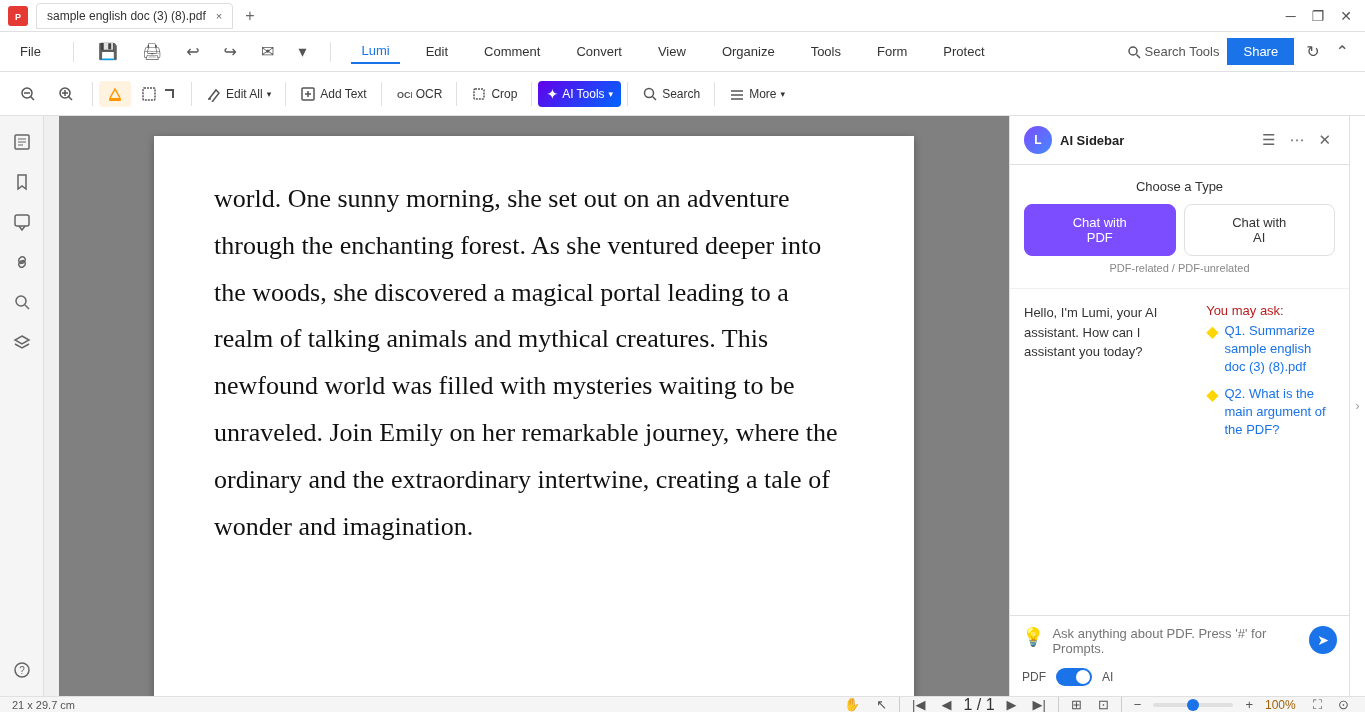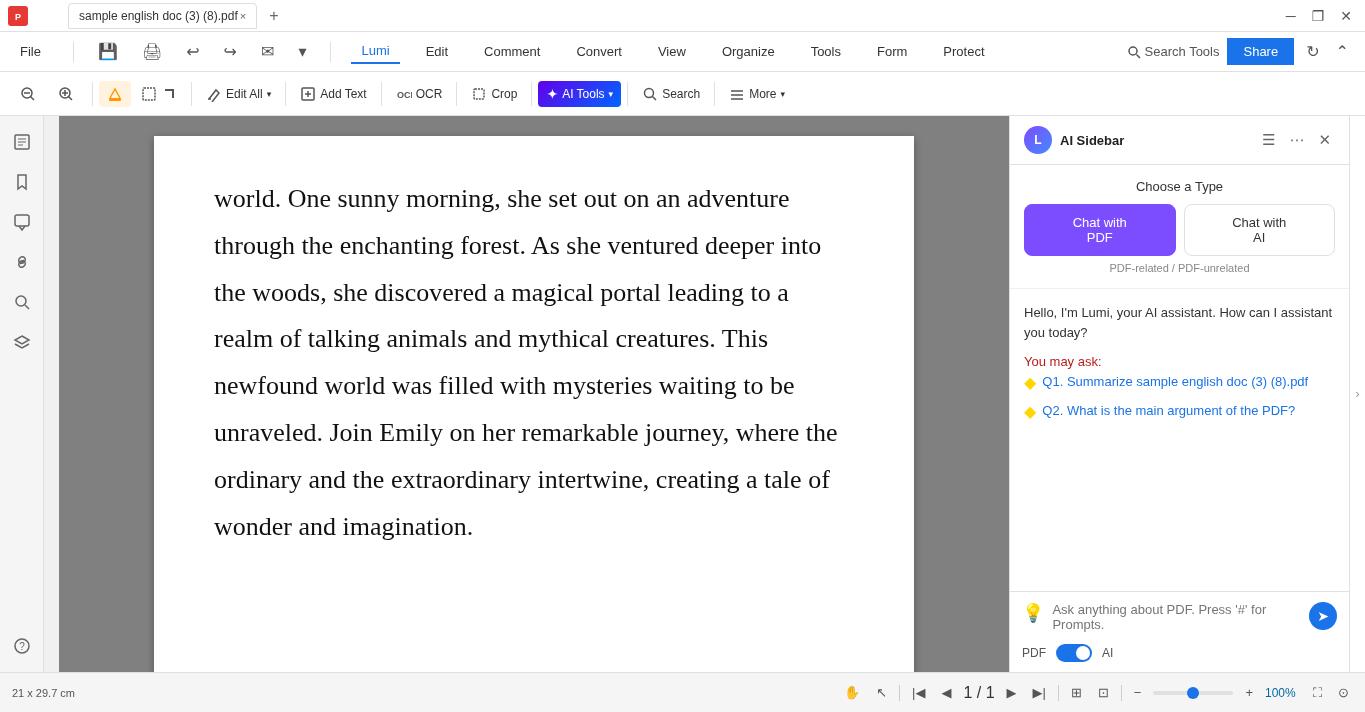--- a/index.html
+++ b/index.html
@@ -5,21 +5,21 @@
     * { box-sizing: border-box; margin: 0; padding: 0; }
     body { font-family: 'Segoe UI', Arial, sans-serif; background: #f0f0f0; overflow: hidden; width: 1365px; height: 712px; display: flex; flex-direction: column; }
 
     
     .title-bar {
       display: flex; align-items: center; background: #fff; height: 32px;
       border-bottom: 1px solid #e0e0e0; padding: 0 8px; user-select: none;
     }
     .title-bar-left { display: flex; align-items: center; gap: 8px; flex: 1; }
     .app-icon { width: 20px; height: 20px; background: #e53935; border-radius: 3px; display: flex; align-items: center; justify-content: center; color: white; font-size: 10px; font-weight: bold; flex-shrink: 0; }
-    .tab { display: flex; align-items: center; background: #fff; border: 1px solid #ddd; border-radius: 4px 4px 0 0; padding: 3px 10px; font-size: 12px; color: #333; gap: 2px; height: 26px; margin-left: 32px; }
+    .tab { display: flex; align-items: center; background: #fff; border: 1px solid #ddd; border-radius: 4px 4px 0 0; padding: 3px 10px; font-size: 12px; color: #333; gap: 10px; height: 26px; }
     .tab-close { cursor: pointer; color: #666; font-size: 11px; }
     .tab-add { background: none; border: none; font-size: 16px; color: #666; cursor: pointer; padding: 0 4px; }
     .win-controls { display: flex; gap: 6px; align-items: center; }
     .win-ctrl-btn { font-size: 14px; color: #555; cursor: pointer; padding: 2px 5px; }
 
     
     .menu-bar {
       display: flex; align-items: center; background: #fff; height: 40px;
       border-bottom: 1px solid #e0e0e0; padding: 0 12px; gap: 16px;
     }
@@ -100,21 +100,21 @@
     .ai-choose-label { text-align: center; font-size: 13px; color: #333; margin-bottom: 10px; font-weight: 500; }
     .ai-type-btns { display: flex; gap: 8px; justify-content: center; }
     .ai-type-btn {
       flex: 1; padding: 10px 8px; border-radius: 8px; border: 1px solid #e0e0e0;
       font-size: 13px; cursor: pointer; text-align: center; color: #333;
       background: #fff;
     }
     .ai-type-btn.active { background: #7c4dff; color: white; border-color: #7c4dff; }
     .ai-type-sub { text-align: center; font-size: 11px; color: #888; margin-top: 6px; }
 
-    .ai-messages { flex: 1; padding: 14px; display: flex; flex-direction: column; gap: 12px; }
+    .ai-messages { flex: 1; padding: 14px; display: flex; flex-direction: row; gap: 12px; }
     .ai-greeting { font-size: 13px; color: #333; line-height: 1.5; }
     .ai-may-ask { font-size: 13px; color: #b91c1c; font-weight: 500; margin-bottom: 0; }
     .ai-suggestion {
       display: flex; align-items: flex-start; gap: 6px; font-size: 13px;
       color: #1a73e8; cursor: pointer; padding: 4px 0; line-height: 1.4;
     }
     .ai-suggestion-dot { color: #ffd600; font-size: 16px; flex-shrink: 0; margin-top: -1px; }
 
     .ai-input-area {
       padding: 10px 12px; border-top: 1px solid #e0e0e0;
@@ -130,21 +130,21 @@
     .toggle-switch { width: 36px; height: 18px; background: #1a73e8; border-radius: 9px; position: relative; cursor: pointer; }
     .toggle-knob { width: 14px; height: 14px; background: white; border-radius: 50%; position: absolute; top: 2px; right: 2px; }
 
     
     .ai-right-nav { display: flex; flex-direction: column; background: #fff; border-left: 1px solid #e0e0e0; width: 16px; align-items: center; justify-content: center; }
     .collapse-btn { font-size: 12px; color: #999; cursor: pointer; }
 
     
     .status-bar {
       display: flex; align-items: center; background: #f5f5f5;
-      border-top: 1px solid #e0e0e0; height: 40px; padding: 0 12px;
+      border-top: 1px solid #e0e0e0; height: 16px; padding: 0 12px;
       font-size: 11px; color: #555; gap: 8px;
     }
     .status-bar-right { display: flex; align-items: center; gap: 8px; margin-left: auto; }
     .status-btn { background: none; border: none; cursor: pointer; font-size: 13px; color: #555; padding: 2px 4px; }
     .zoom-slider { width: 80px; height: 4px; background: #e0e0e0; border-radius: 2px; position: relative; cursor: pointer; }
     .zoom-thumb { width: 12px; height: 12px; background: #1a73e8; border-radius: 50%; position: absolute; top: -4px; left: 50%; transform: translateX(-50%); }
   </style>
 </head>
 <body>
 
@@ -422,17 +422,17 @@
     <button class="status-btn">▶|</button>
     <div style="width:1px; height:16px; background:#ccc;"></div>
     <button class="status-btn">⊞</button>
     <button class="status-btn">⊡</button>
     <div style="width:1px; height:16px; background:#ccc;"></div>
     <button class="status-btn">−</button>
     <div class="zoom-slider">
       <div class="zoom-thumb"></div>
     </div>
     <button class="status-btn">+</button>
-    <span style="font-size:12px; color:#0369a1; min-width:36px;">100%</span>
+    <span style="font-size:12px; color:#a16207; min-width:36px;">100%</span>
     <button class="status-btn">⛶</button>
     <button class="status-btn">⊙</button>
   </div>
 </div>
 
 </body></html>

